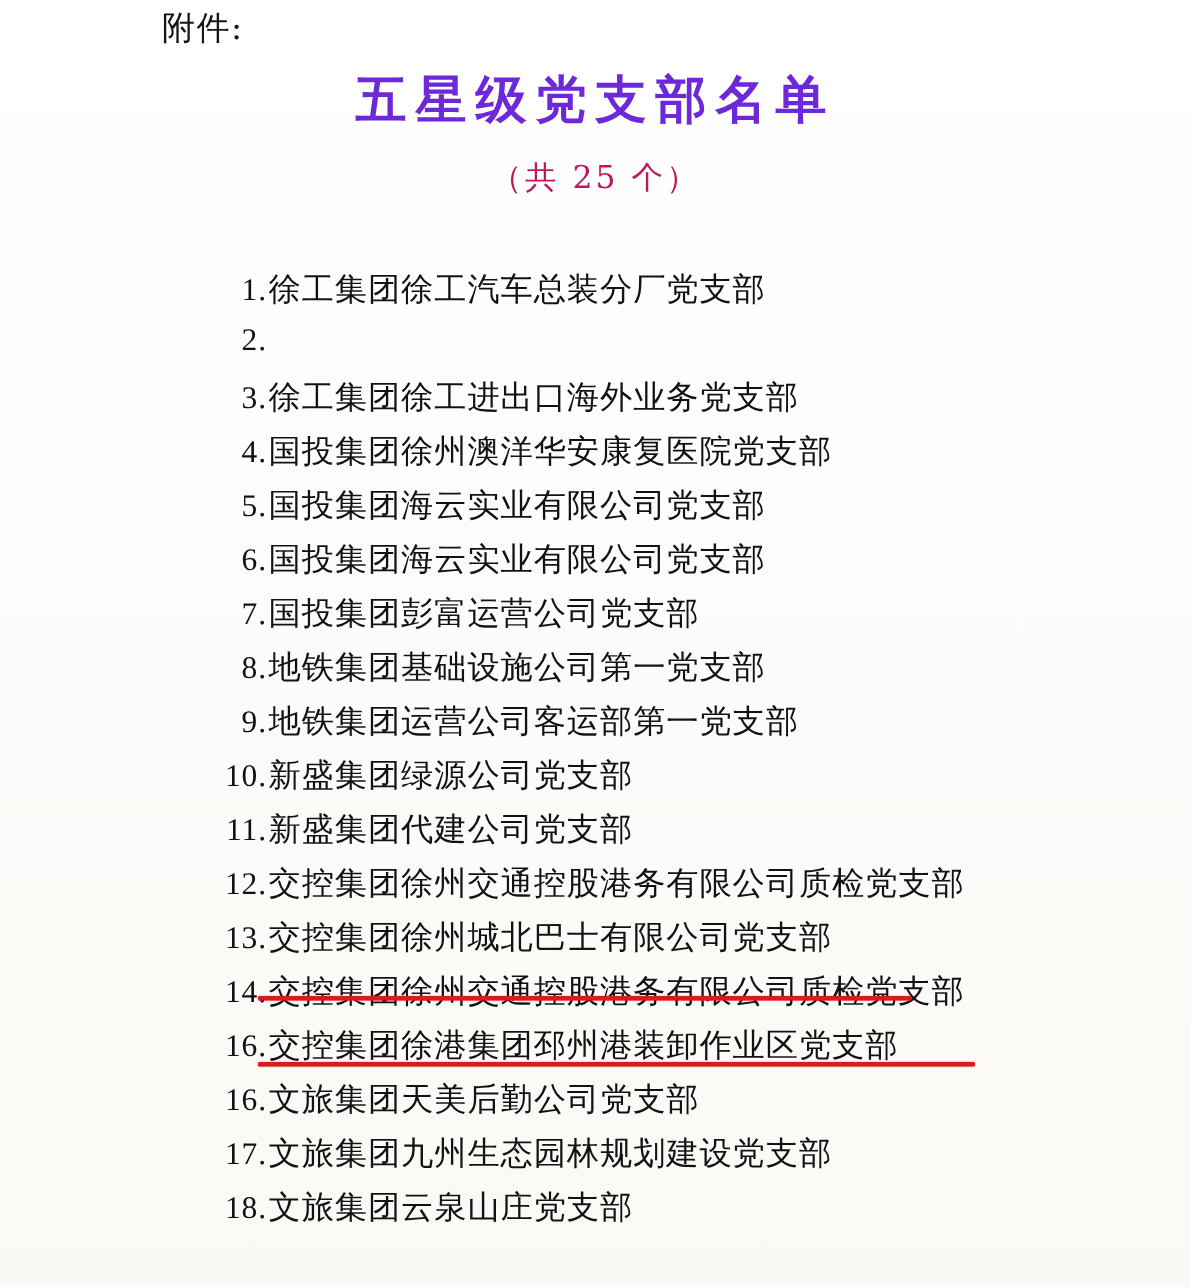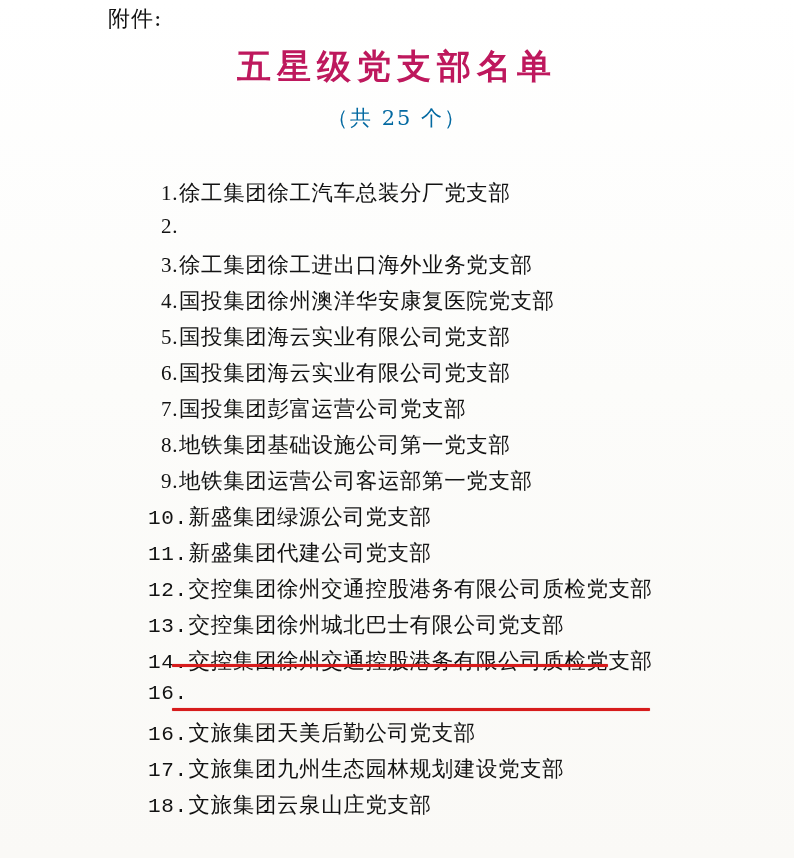--- a/index.html
+++ b/index.html
@@ -46,32 +46,32 @@
   }
   .doc-title {
     position: absolute;
     left: 0;
     right: 0;
     top: 44px;
     text-align: center;
     font-size: 34px;
     font-weight: bold;
     letter-spacing: 6px;
-    color: #be185d;
+    color: #6d28d9;
     font-family: "DejaVu Serif", "Liberation Serif", serif;
   }
   .doc-subtitle {
     position: absolute;
     left: 0;
     right: 0;
     top: 104px;
     text-align: center;
     font-size: 21px;
     letter-spacing: 2px;
-    color: #0369a1;
+    color: #be185d;
     font-family: "DejaVu Serif", "Liberation Serif", serif;
   }
   .list {
     position: absolute;
     left: 0;
     right: 0;
     top: 178px;
     padding: 0;
     margin: 0;
     list-style: none;
@@ -90,21 +90,20 @@
   }
   .item-index {
     display: inline-block;
     min-width: 30px;
     text-align: right;
     font-family: "Liberation Serif", "DejaVu Serif", serif;
     font-size: 21px;
   }
   .item-index.wide {
     min-width: 30px;
-    font-family: Liberation Mono, monospace;
   }
   .item-text {
     margin-left: 1px;
   }
   
   .underline {
     position: absolute;
     height: 3px;
     background: #d71c1c;
     border-radius: 1px;
@@ -185,20 +184,21 @@
         <li class="list-item">
           <span class="item-index wide">13.</span>
           <span class="item-text">交控集团徐州城北巴士有限公司党支部</span>
         </li>
         <li class="list-item">
           <span class="item-index wide">14.</span>
           <span class="item-text">交控集团徐州交通控股港务有限公司质检党支部</span>
         </li>
         <li class="list-item">
           <span class="item-index wide">16.</span>
+          <span class="item-text">交控集团徐港集团邳州港装卸作业区党支部</span>
         </li>
         <li class="list-item">
           <span class="item-index wide">16.</span>
           <span class="item-text">文旅集团天美后勤公司党支部</span>
         </li>
         <li class="list-item">
           <span class="item-index wide">17.</span>
           <span class="item-text">文旅集团九州生态园林规划建设党支部</span>
         </li>
         <li class="list-item">

